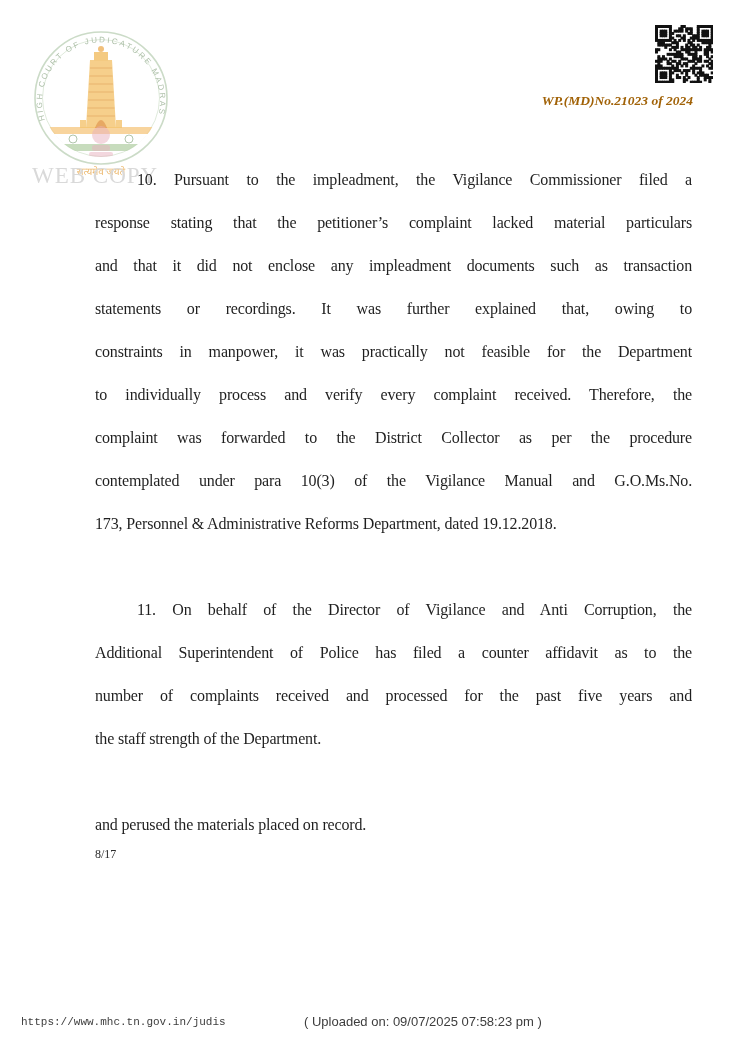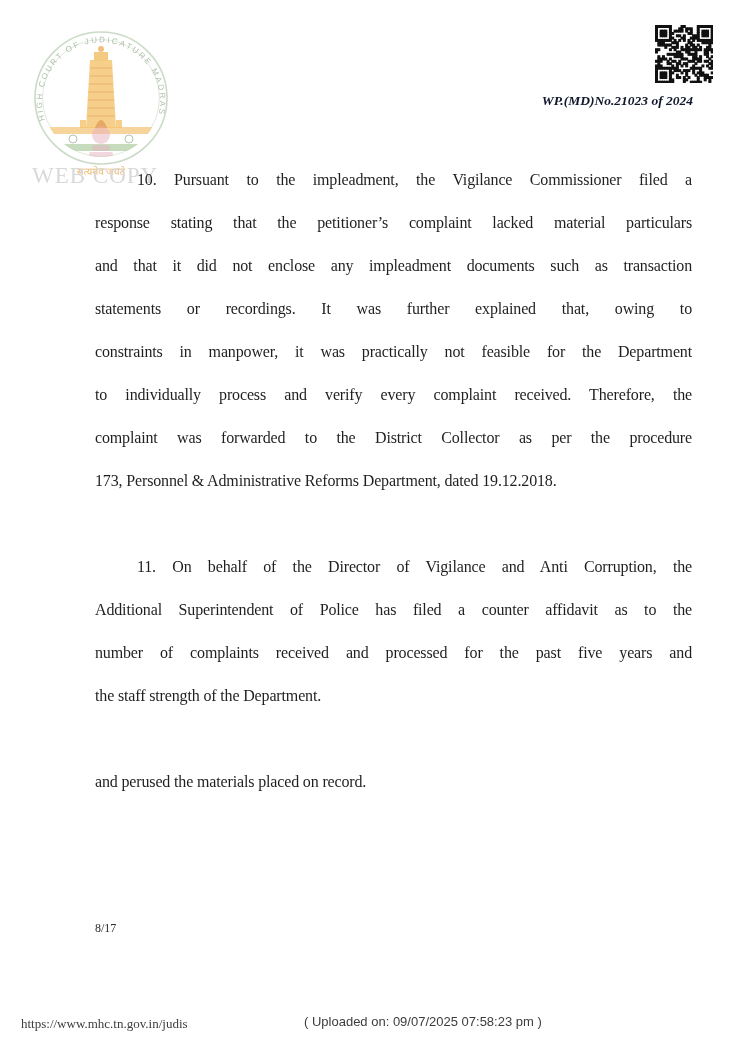--- a/index.html
+++ b/index.html
@@ -15,47 +15,47 @@
     position:absolute; left:32px; top:163px;
     font-family:"Liberation Serif", serif;
     font-size:23px; letter-spacing:1px; color:#d9d9d9;
   }
 
   
   .qr-box { position:absolute; left:655px; top:25px; width:58px; height:58px; }
   .case-number {
     position:absolute; left:420px; top:93px; width:273px;
     text-align:right; font-style:italic; font-weight:bold;
-    font-size:13.5px; color:#0f172a;
+    font-size:13.5px; color:#a16207;
   }
 
   
   .doc-body {
     position:absolute; left:95px; top:158px; width:597px;
     font-size:16px; line-height:43px; color:#1f1f1f;
     letter-spacing:-0.15px;
   }
   .para + .para { margin-top:43px; }
   .line {
     height:43px; overflow:hidden;
     text-align:justify; text-align-last:justify; text-justify:inter-word;
   }
   .line.first { text-indent:42px; }
   .line.last  { text-align-last:left; }
 
   .page-number {
-    position:absolute; left:95px; top:921px;
+    position:absolute; left:95px; top:847px;
     font-size:12px; color:#2a2a2a;
   }
 
   
   .footer-url {
     position:absolute; left:21px; top:1016px;
-    font-family:Liberation Serif, serif;
-    font-size:13px; color:#3d3d3d;
+    font-family:Liberation Mono, monospace;
+    font-size:11px; color:#3d3d3d;
   }
   .footer-uploaded {
     position:absolute; left:304px; top:1014px;
     font-family:"Liberation Sans", sans-serif;
     font-size:13px; color:#3d3d3d;
   }
 </style>
 </head>
 <body>
 
@@ -443,20 +443,21 @@
 
   <div class="doc-body">
       <div class="para">
         <div class="line first">10. Pursuant to the impleadment, the Vigilance Commissioner filed a</div>
         <div class="line">response stating that the petitioner’s complaint lacked material particulars</div>
         <div class="line">and that it did not enclose any impleadment documents such as transaction</div>
         <div class="line">statements or recordings. It was further explained that, owing to</div>
         <div class="line">constraints in manpower, it was practically not feasible for the Department</div>
         <div class="line">to individually process and verify every complaint received. Therefore, the</div>
         <div class="line">complaint was forwarded to the District Collector as per the procedure</div>
+        <div class="line">contemplated under para 10(3) of the Vigilance Manual and G.O.Ms.No.</div>
         <div class="line last">173, Personnel &amp; Administrative Reforms Department, dated 19.12.2018.</div>
       </div>
       <div class="para">
         <div class="line first">11. On behalf of the Director of Vigilance and Anti Corruption, the</div>
         <div class="line">Additional Superintendent of Police has filed a counter affidavit as to the</div>
         <div class="line">number of complaints received and processed for the past five years and</div>
         <div class="line last">the staff strength of the Department.</div>
       </div>
       <div class="para">
         <div class="line last">and perused the materials placed on record.</div>

